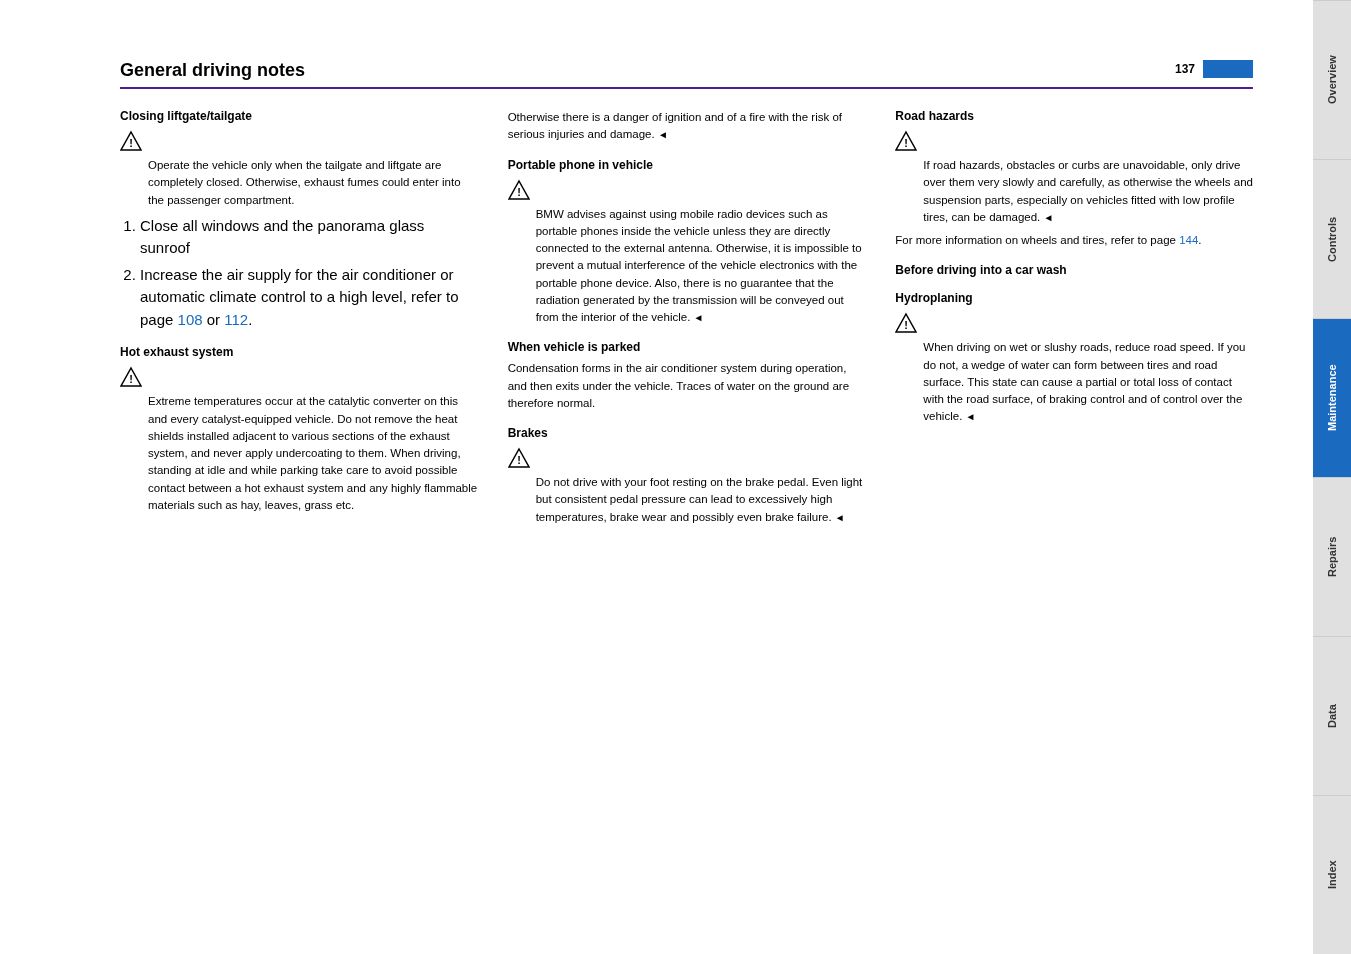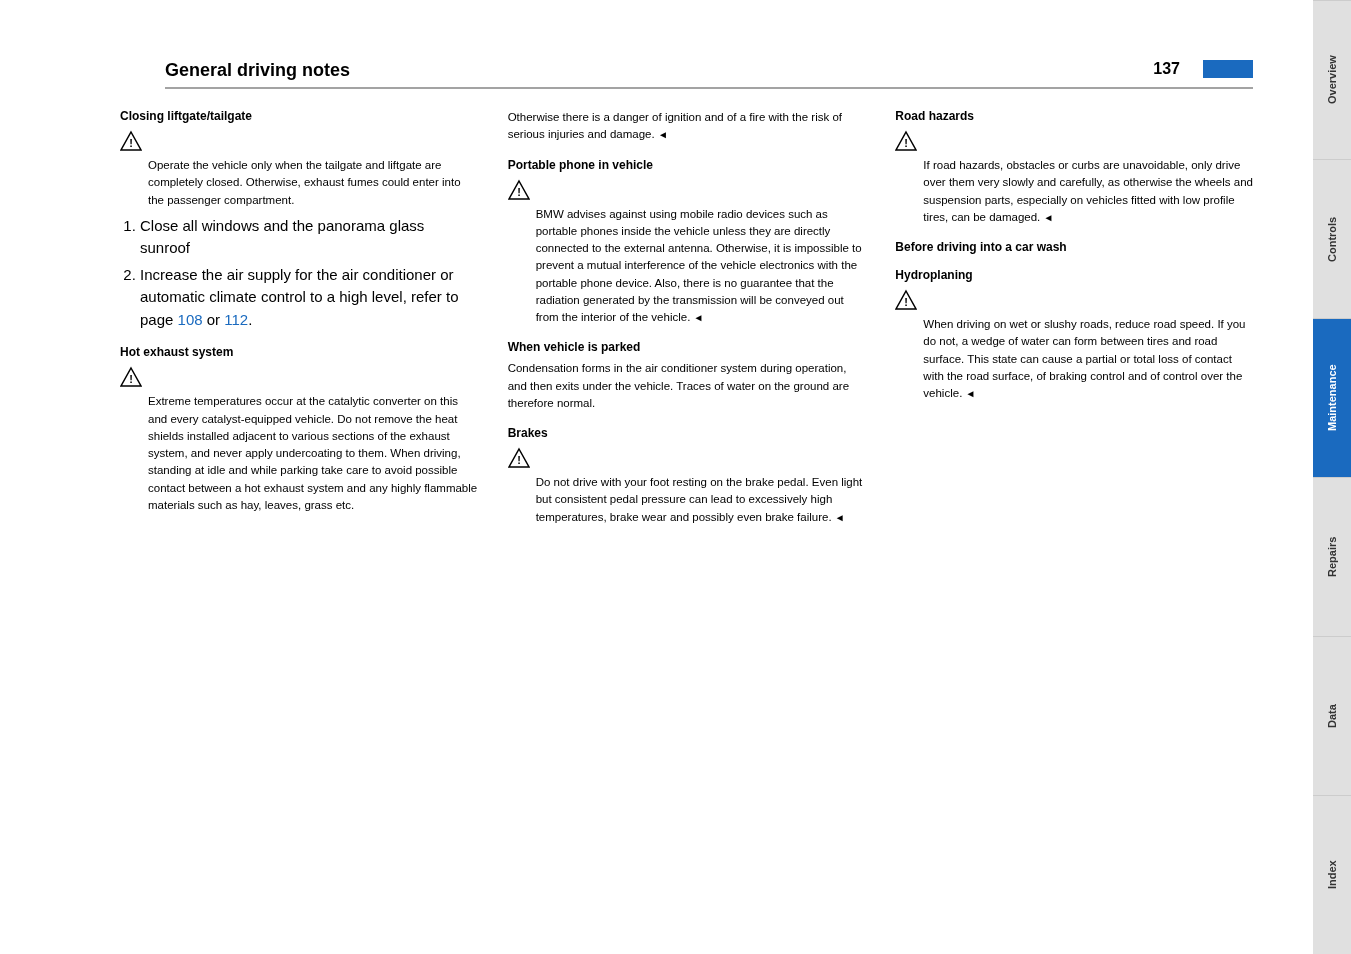--- a/index.html
+++ b/index.html
@@ -55,37 +55,36 @@
     .tab-item.active {
       background: #1a6abf;
       color: #fff;
     }
 
     
     .page-header {
       display: flex;
       justify-content: space-between;
       align-items: flex-start;
-      border-bottom: 2px solid #a3a3a3;
+      border-bottom: 2px solid #4c1d95;
       padding-bottom: 6px;
       margin-bottom: 20px;
-      margin-left: 45px;
     }
 
     .page-title {
       font-size: 18px;
       font-weight: bold;
     }
 
     .page-number {
-      font-size: 16px;
+      font-size: 12px;
       font-weight: bold;
       display: flex;
       align-items: center;
-      gap: 23px;
+      gap: 8px;
     }
 
     .page-number-box {
       width: 50px;
       height: 18px;
       background: #1a6abf;
       display: inline-block;
     }
 
     
@@ -243,20 +242,23 @@
         <div class="section-title">Road hazards</div>
         <div class="warning-block">
           <svg class="warning-icon" viewBox="0 0 22 22">
             <polygon points="11,2 21,20 1,20" fill="none" stroke="#000" stroke-width="1.5"></polygon>
             <text x="11" y="17" text-anchor="middle" font-size="11" font-weight="bold" fill="#000">!</text>
           </svg>
           <span class="warning-text">
             <span>If road hazards, obstacles or curbs are unavoidable, only drive over them very slowly and carefully, as otherwise the wheels and suspension parts, especially on vehicles fitted with low profile tires, can be damaged.</span> <span class="end-marker">◄</span>
           </span>
         </div>
+        <div class="body-text">
+          For more information on wheels and tires, refer to page <a class="link-text" href="#">144</a>.
+        </div>
 
         <div class="section-title">Before driving into a car wash</div>
 
         <div class="section-title">Hydroplaning</div>
         <div class="warning-block">
           <svg class="warning-icon" viewBox="0 0 22 22">
             <polygon points="11,2 21,20 1,20" fill="none" stroke="#000" stroke-width="1.5"></polygon>
             <text x="11" y="17" text-anchor="middle" font-size="11" font-weight="bold" fill="#000">!</text>
           </svg>
           <span class="warning-text">

